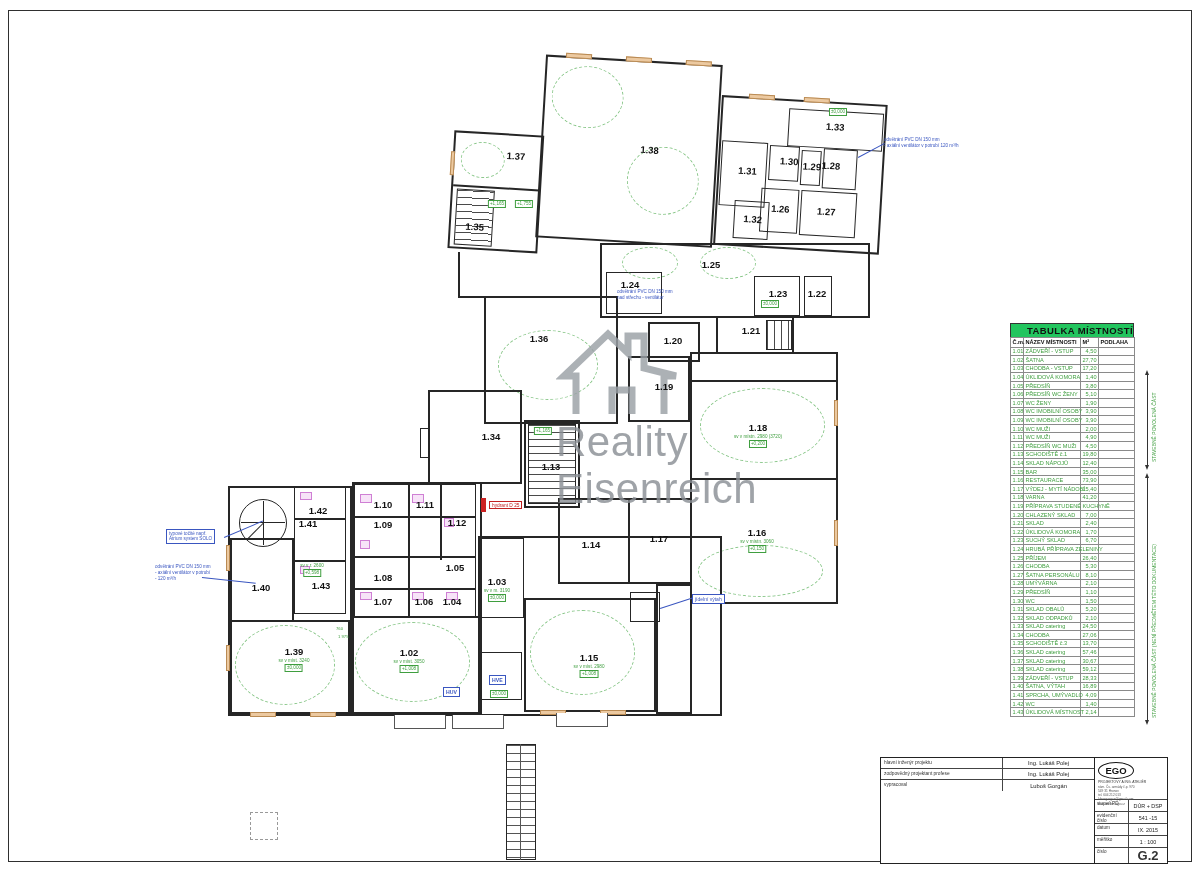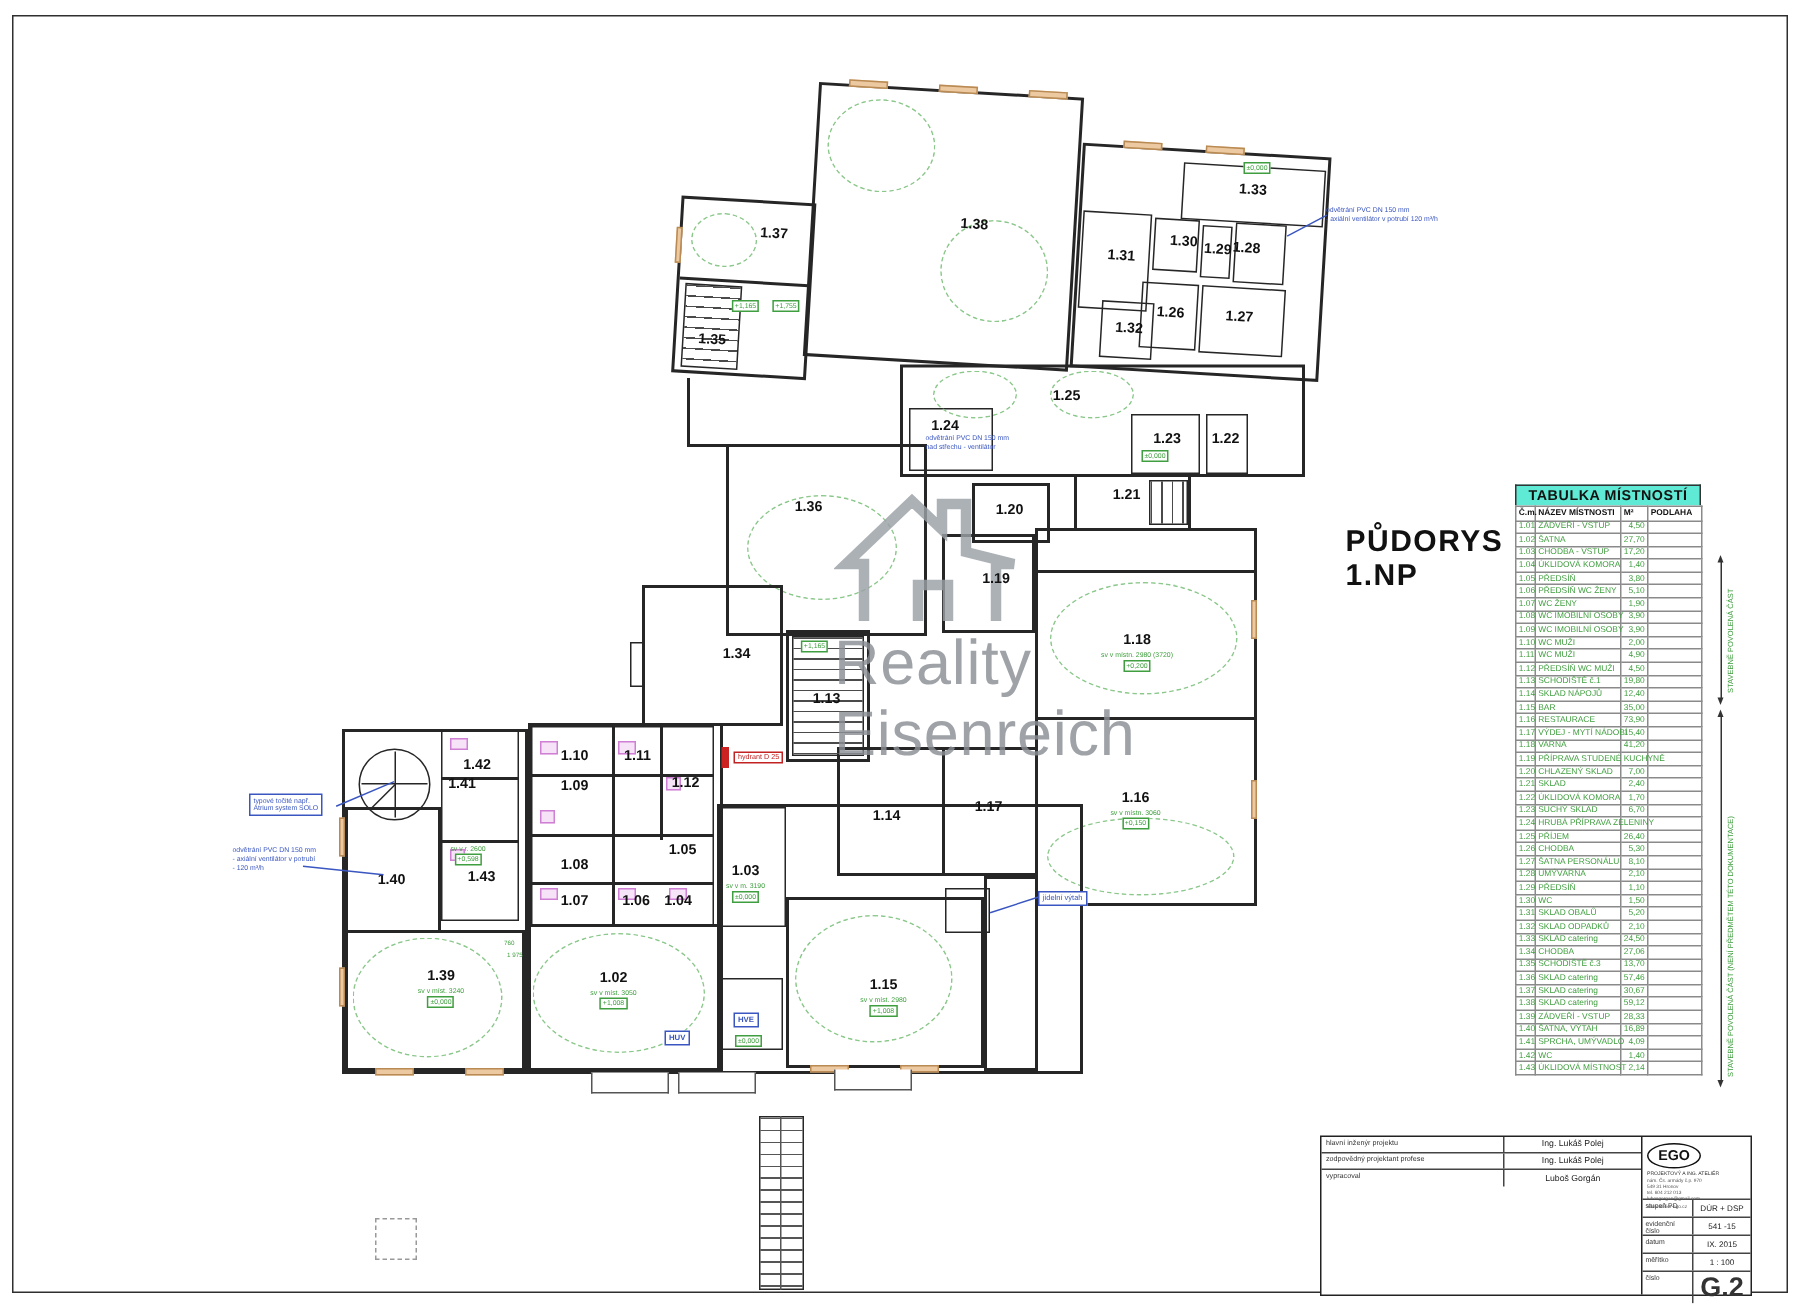--- a/index.html
+++ b/index.html
@@ -32,21 +32,21 @@
   .redmark{position:absolute;background:#cc2222;z-index:7;}
   
   .wm{position:absolute;color:#8b9095;opacity:.82;z-index:5;}
   .wm-text{font-size:42px;letter-spacing:0.5px;line-height:1.12;}
   
   .ptitle{position:absolute;left:897px;top:350px;font-weight:bold;font-size:20px;letter-spacing:1px;
           color:#111;line-height:1.15;z-index:8;}
   
   .rtable{position:absolute;left:1010px;top:323px;width:124px;z-index:10;background:#fff;}
   .rtable .ttl{border:1.2px solid #333;border-bottom:none;font-weight:bold;font-size:9.5px;
-               text-align:center;padding:1px 0;letter-spacing:.4px;color:#111;background:#5eead4;}
+               text-align:right;padding:1px 0;letter-spacing:.4px;color:#111;background:#22c55e;}
   table.rt{border-collapse:collapse;table-layout:fixed;width:124px;background:#fff;}
   table.rt th,table.rt td{border:0.5px solid #8a8a8a;font-size:5.6px;padding:0 1.5px;height:8.6px;
                overflow:visible;white-space:nowrap;box-sizing:border-box;}
   table.rt th{color:#111;font-weight:bold;text-align:left;height:9.5px;}
   table.rt td{color:#3f9e3f;}
   table.rt td.num{color:#3f9e3f;}
   table.rt td.area{text-align:right;}
   table.rt{border:1.2px solid #333;}
   
   .vline{position:absolute;width:1px;background:#333;z-index:9;}
@@ -72,21 +72,21 @@
   .tb-logo{height:42px;border-bottom:0.8px solid #444;padding:2px 3px;box-sizing:border-box;position:relative;}
   .ego{display:inline-block;border:1.5px solid #111;border-radius:50%;width:34px;height:15px;
        font-weight:bold;font-size:9.5px;text-align:center;line-height:15px;color:#111;}
   .ego-sub{font-size:3.4px;color:#333;margin-top:0.5px;}
   .ego-addr{font-size:3.2px;color:#555;line-height:1.35;margin-top:1px;}
   .tb-mrow{display:flex;height:12px;border-bottom:0.8px solid #444;box-sizing:border-box;}
   .tb-mlab{width:34px;font-size:4.6px;color:#333;padding:1px 2px;border-right:0.8px solid #444;box-sizing:border-box;}
   .tb-mval{flex:1;font-size:5.4px;display:flex;align-items:center;justify-content:center;color:#222;}
   .tb-nrow{display:flex;flex:1;box-sizing:border-box;}
   .tb-nval{flex:1;display:flex;align-items:center;justify-content:center;font-weight:bold;
-           font-size:18px;color:#333;}
+           font-size:13px;color:#333;}
 </style>
 </head>
 <body>
 
 <div class="sheet">
   <div class="oframe"></div>
 
   <div>
 
     <div id="topwing" style="position:absolute;left:452px;top:36px;width:440px;height:215px;transform:rotate(3.4deg);transform-origin:0 0;">
@@ -214,24 +214,20 @@
 
   <div class="wm" style="left:556px;top:322px;">
     <svg width="130" height="96" viewBox="0 0 130 96" style="display:block;" fill="none" stroke="#9aa0a6" stroke-width="7">
       <path d="M20 92 L20 54 L8 54 L52 12 L72 31 L72 14 L88 14 L88 46 L120 54 L108 54 L108 92"></path>
       <path d="M56 92 L56 68 L76 68 L76 92"></path>
     </svg>
     <div class="wm-text">Reality</div>
     <div class="wm-text">Eisenreich</div>
   </div>
 
-  <div class="ptitle">
-    <div>PŮDORYS</div>
-    <div>1.NP</div>
-  </div>
 
   <div class="rtable">
     <div class="ttl">TABULKA MÍSTNOSTÍ</div>
     <table class="rt">
       <colgroup>
           <col style="width:13px">
           <col style="width:57px">
           <col style="width:18px">
           <col style="width:36px">
         </colgroup>

